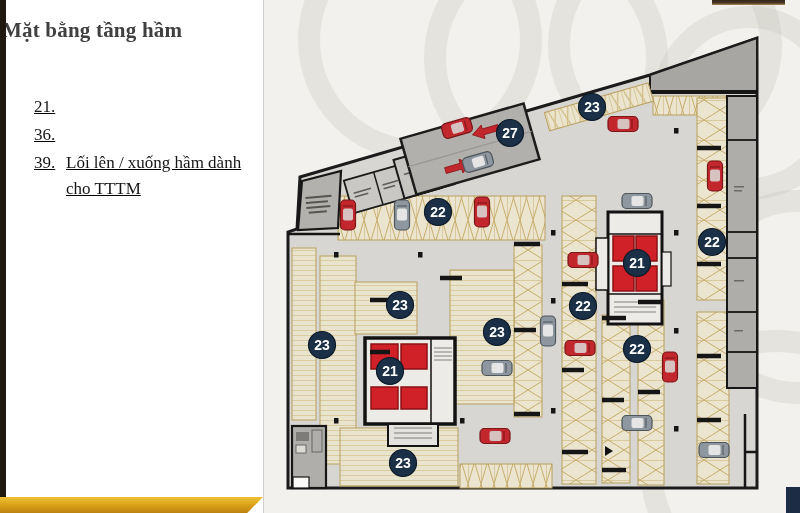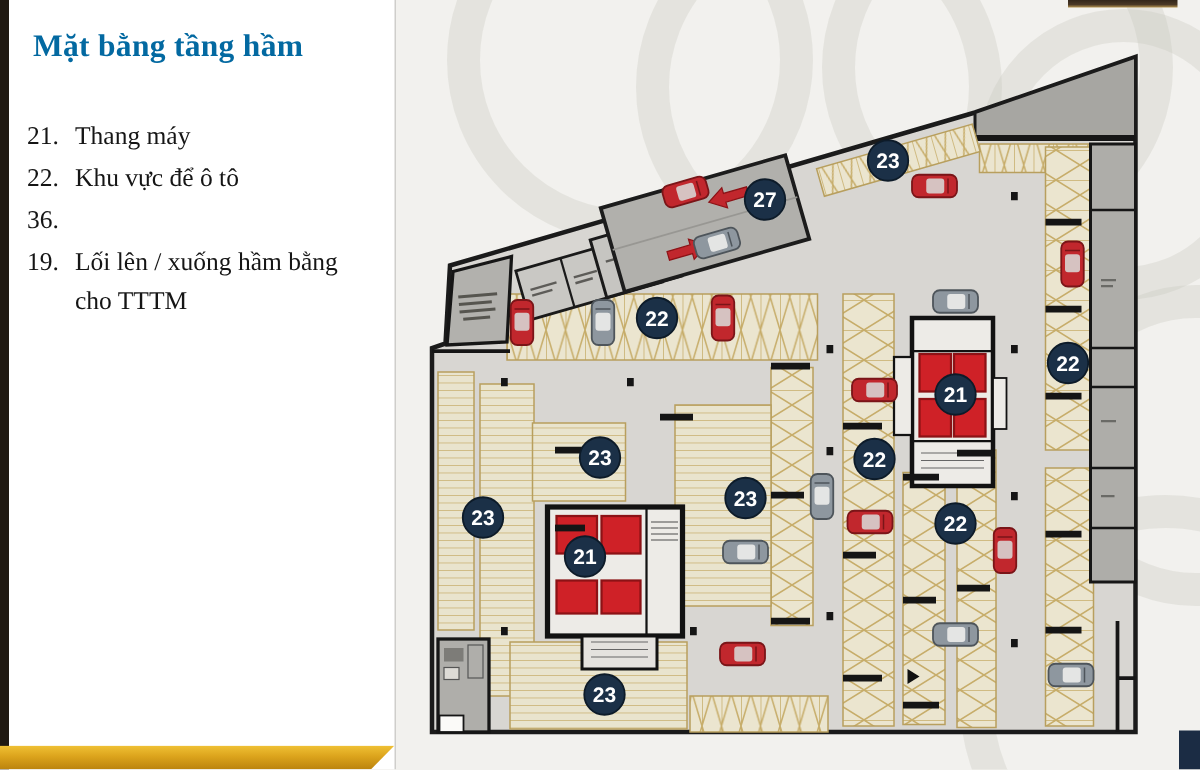--- a/index.html
+++ b/index.html
@@ -18,24 +18,24 @@
     position:absolute;left:0;bottom:0;width:263px;height:16px;z-index:5;
     background:linear-gradient(180deg,#f0c135 0%,#dca41c 45%,#bb830e 100%);
     clip-path:polygon(0 0,100% 0,94% 100%,0 100%);
   }
   .top-right-strip{
     position:absolute;left:712px;top:0;width:73px;height:5px;z-index:5;
     background:linear-gradient(180deg,#33261a 0%,#4a3826 60%,#b3924f 100%);
   }
   .navy-corner{position:absolute;left:786px;top:487px;width:14px;height:26px;background:#1b2c44;z-index:5;}
   .title{
-    position:absolute;left:22px;top:18px;width:230px;
-    font-size:21px;font-weight:bold;color:#0369a1;letter-spacing:.2px;z-index:3;
-  }
-  .legend{position:absolute;left:18px;top:78px;width:236px;z-index:3;list-style:none;margin:0;padding:0;}
+    position:absolute;left:2px;top:18px;width:230px;
+    font-size:21px;font-weight:bold;color:#404040;letter-spacing:.2px;z-index:3;
+  }
+  .legend{position:absolute;left:18px;top:78px;width:236px;z-index:3;list-style:none;margin:16px;padding:0;text-decoration:underline;}
   .legend li{display:flex;font-size:17px;color:#151515;line-height:26px;margin-bottom:2px;}
   .legend .num{width:32px;flex:none;}
   .legend .lbl{flex:1;max-width:198px;}
   .plan-wrap{position:absolute;left:283px;top:28px;width:484px;height:478px;z-index:1;}
   svg{display:block;}
 </style>
 </head>
 <body>
 
 <div class="ring" style="left:298px;top:-82px;width:200px;height:200px;"></div>
@@ -293,31 +293,26 @@
         <text x="403" y="468" text-anchor="middle" fill="#ffffff" font-size="14" font-weight="bold" font-family="&quot;Liberation Sans&quot;, sans-serif">23</text>
       </g>
 </svg>
 </div>
 
 <div class="left-panel"></div>
 <div class="title">Mặt bằng tầng hầm</div>
 <ul class="legend">
   <li>
     <span class="num">21.</span>
-    <span class="lbl">Thang máy</span>
-  </li>
-  <li>
-    <span class="num">22.</span>
-    <span class="lbl">Khu vực để ô tô</span>
   </li>
   <li>
     <span class="num">36.</span>
   </li>
   <li>
-    <span class="num">19.</span>
-    <span class="lbl">Lối lên / xuống hầm bằng cho TTTM</span>
+    <span class="num">39.</span>
+    <span class="lbl">Lối lên / xuống hầm dành cho TTTM</span>
   </li>
 </ul>
 
 <div class="left-dark-bar"></div>
 <div class="gold-bar"></div>
 <div class="top-right-strip"></div>
 <div class="navy-corner"></div>
 
 </body></html>

